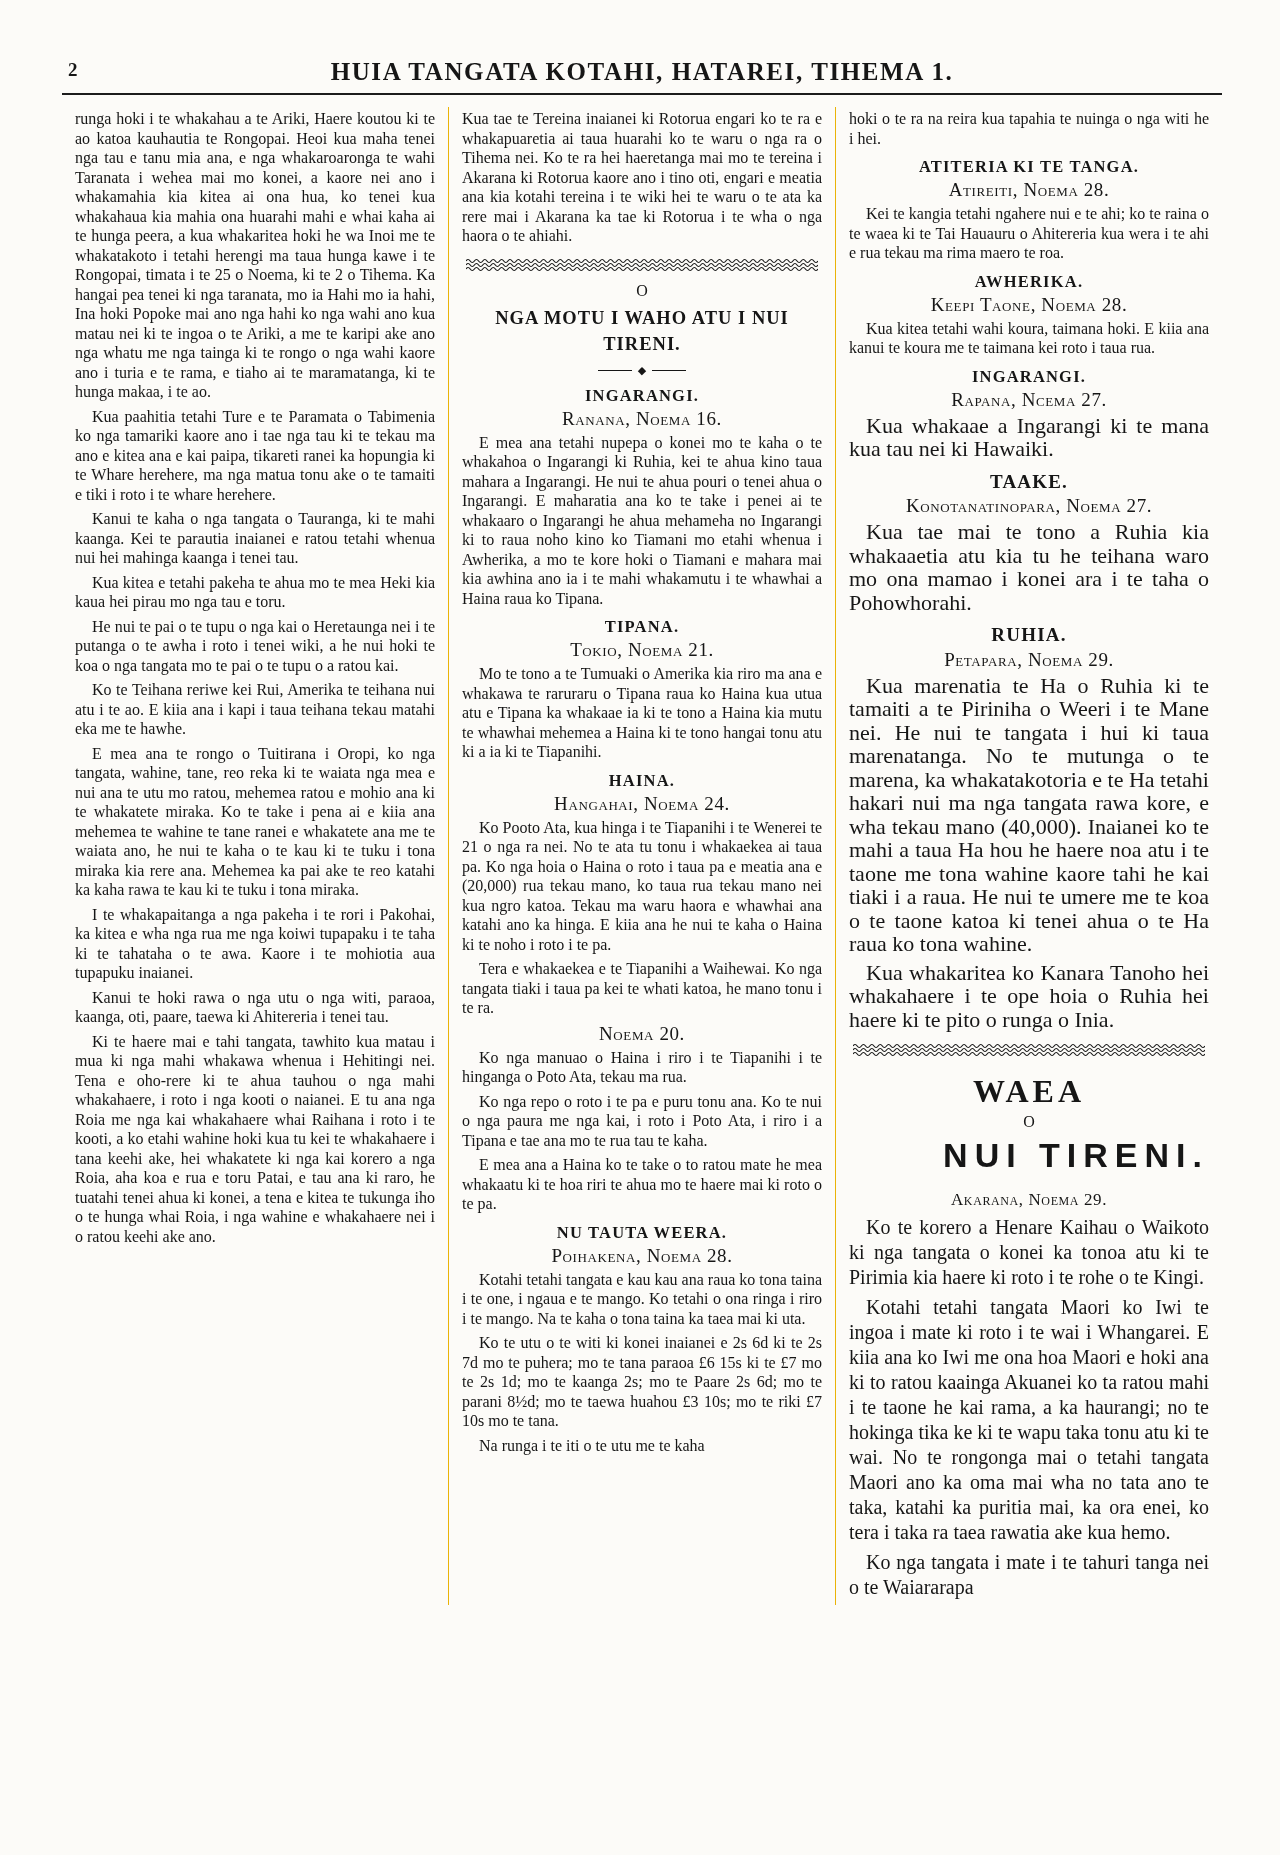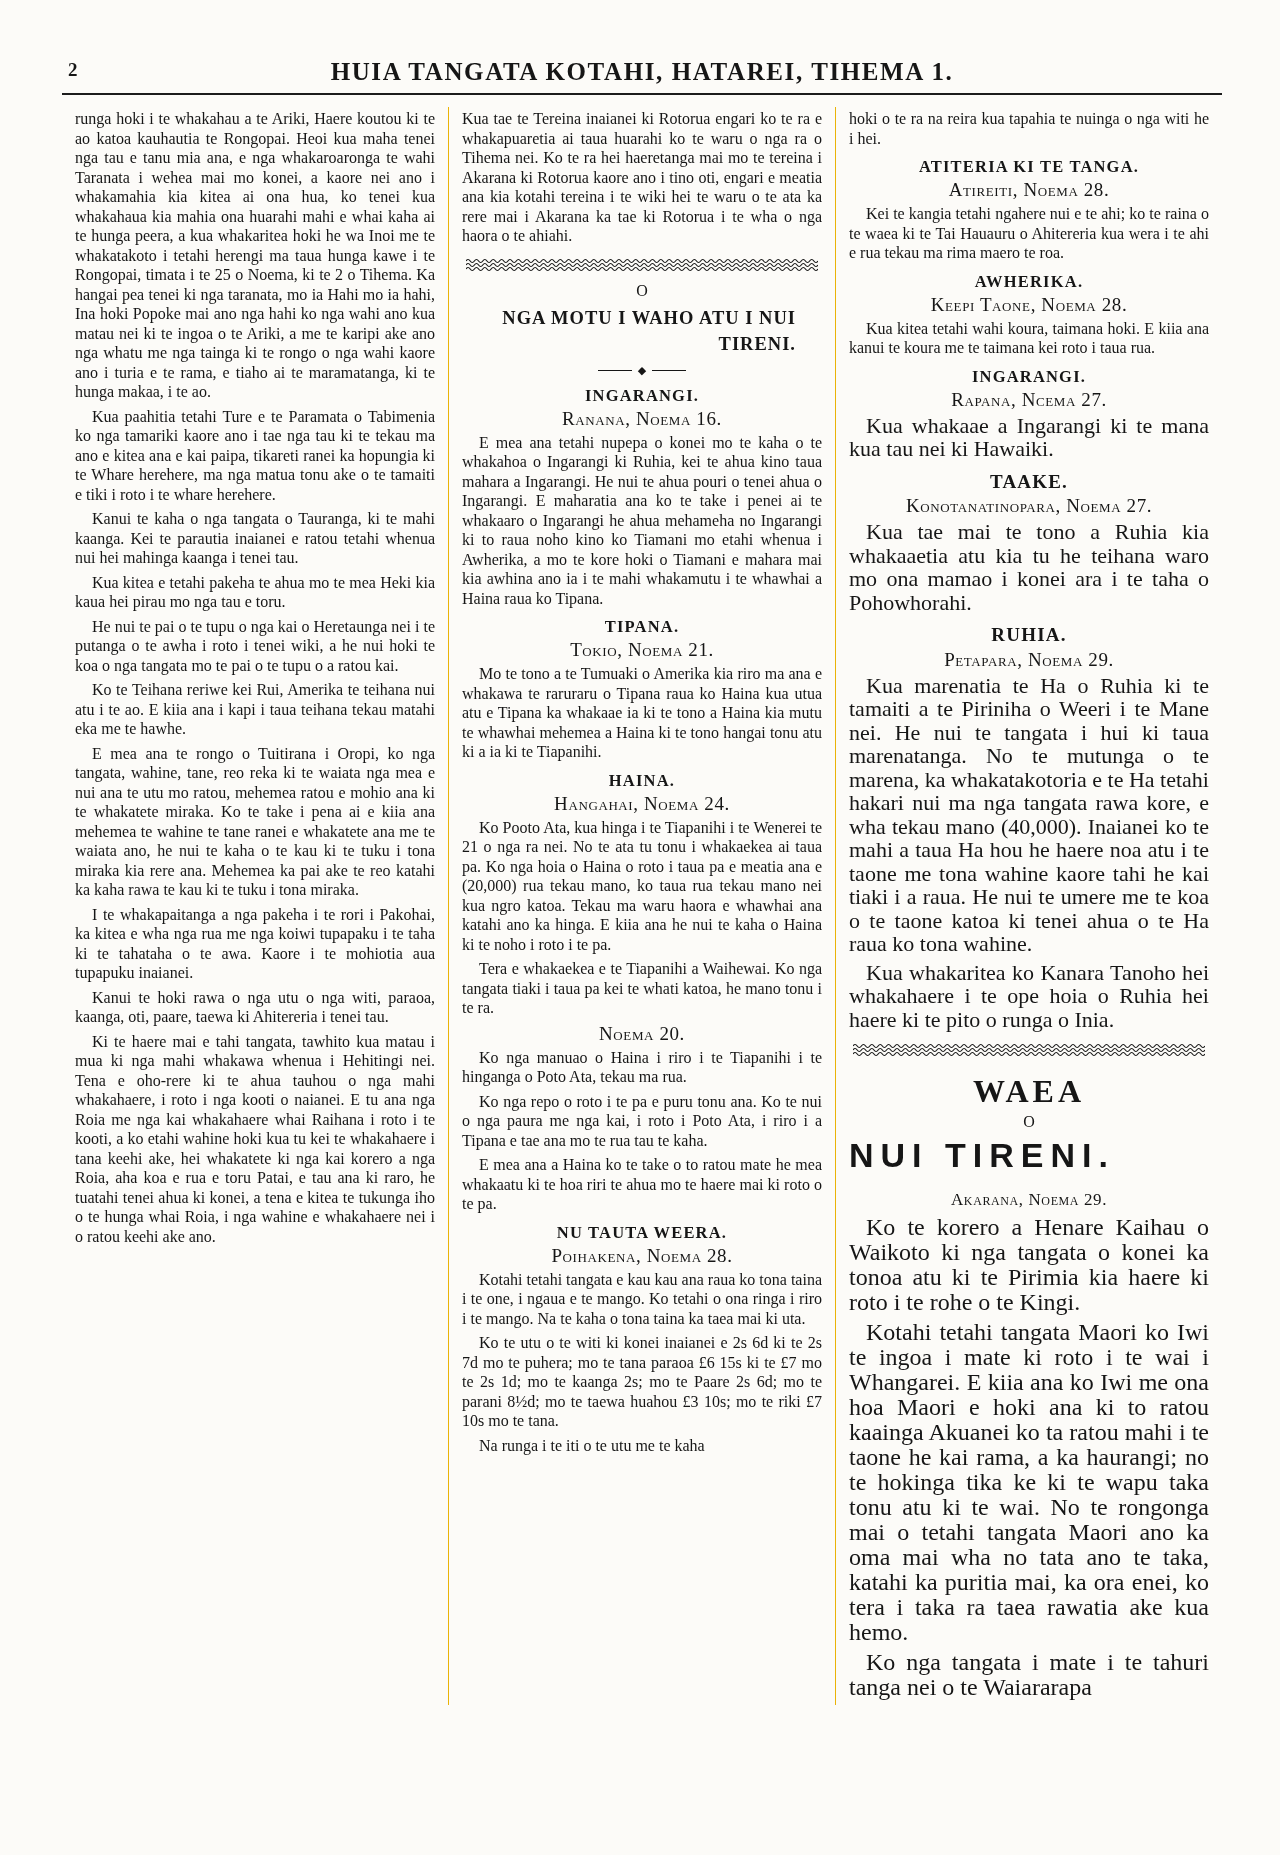--- a/index.html
+++ b/index.html
@@ -52,51 +52,51 @@
     margin: 0 0 3px 0;
   }
 
   .big-title {
     text-align: center;
     font-size: 46px; font-weight: bold; letter-spacing: 3px;
     margin: 12px 0 0 0; line-height: 1.1;
   }
   .title-o { text-align: center; font-size: 16px; margin: 3px 0 5px 0; }
   .sub-title {
-    text-align: right;
+    text-align: center;
     font-size: 18.5px; font-weight: bold; letter-spacing: 1px;
     line-height: 26px;
     margin: 0 26px 8px 26px;
   }
   .big-title-2 {
     text-align: center;
     font-size: 32px; font-weight: bold; letter-spacing: 4px;
     margin: 16px 0 0 0; line-height: 1.15;
   }
   .heavy-title {
-    text-align: left;
+    text-align: right;
     font-family: "Liberation Sans", sans-serif;
     font-size: 34px; font-weight: bold; letter-spacing: 7px;
     margin: 6px 0 14px 0; line-height: 1.1;
   }
 
   .wavy { margin: 12px 4px 10px 4px; }
   .wavy-svg { display: block; width: 100%; height: 14px; }
 
   .diamond-divider {
     display: flex; align-items: center; justify-content: center;
     gap: 6px; margin: 2px 0 10px 0;
   }
   .dd-rule { width: 34px; border-top: 1.5px solid #161616; height: 0; }
   .dd-gem { font-size: 11px; line-height: 1; }
 
   .lg { font-size: 22px; line-height: 23.5px; }
   .sec-heading.lg { font-size: 19px; }
   .dateline.lg { font-size: 17px; }
-  .xl { font-size: 24px; line-height: 25px; }
+  .xl { font-size: 20px; line-height: 25px; }
 </style>
 </head>
 <body>
 
 <div class="page">
   <header class="page-header">
     <span class="page-num">2</span>
     <h1 class="masthead">HUIA TANGATA KOTAHI, HATAREI, TIHEMA 1.</h1>
   </header>
   <main id="columns" class="columns">

